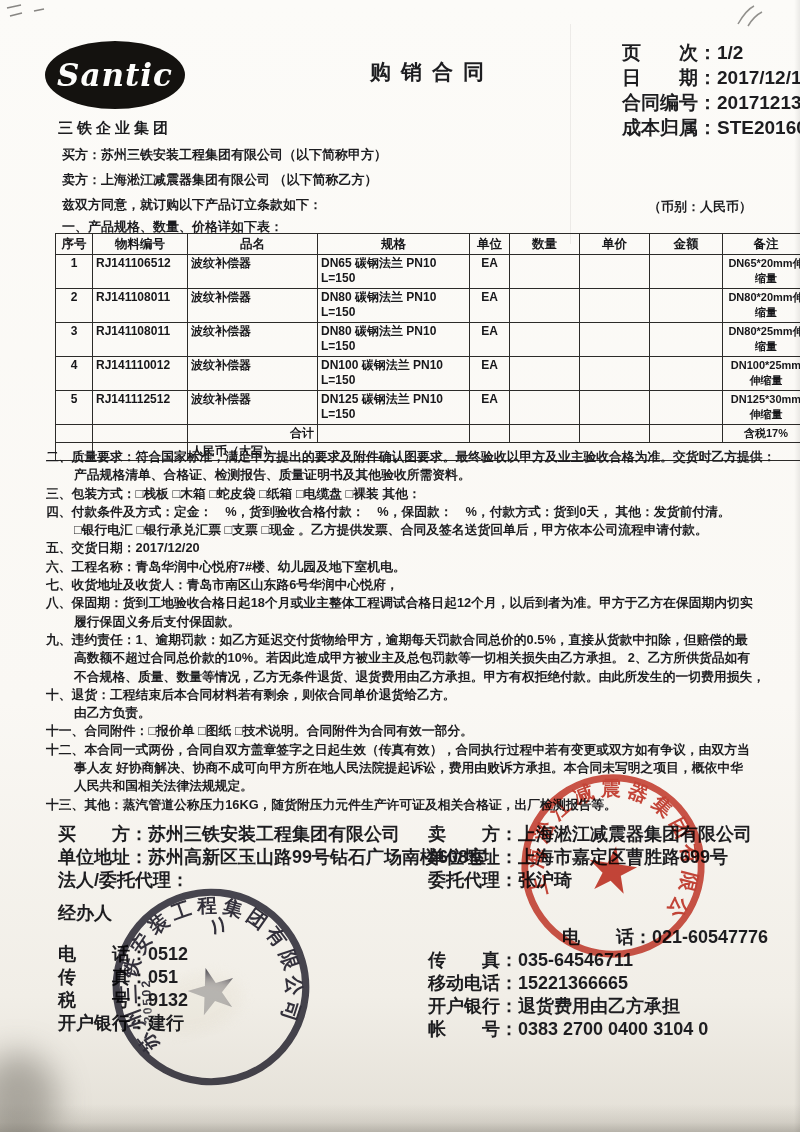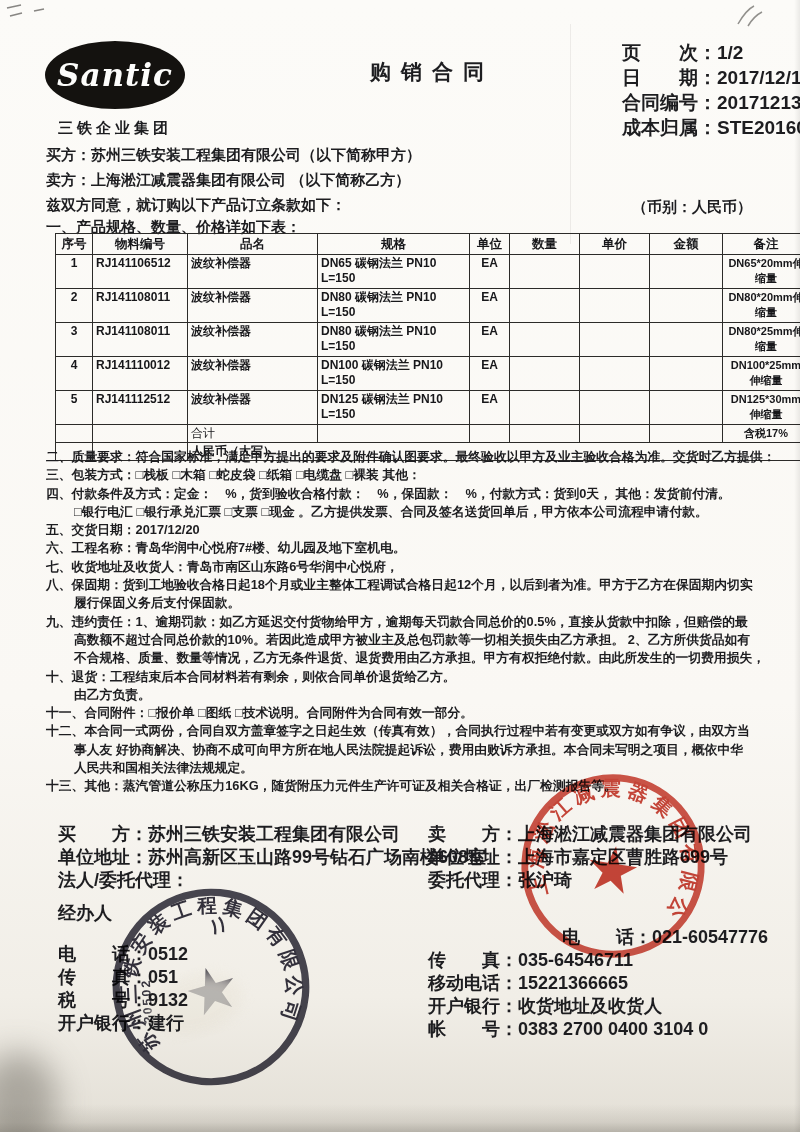--- a/index.html
+++ b/index.html
@@ -23,40 +23,40 @@
   .logo-sub { margin-top:11px; font-weight:800; font-size:15px; letter-spacing:4px; }
   .doc-title {
     position:absolute; left:0; top:58px; width:100%; text-align:center;
     font-size:21px; font-weight:800; letter-spacing:10px;margin-left:32px;
   }
   .meta { position:absolute; left:622px; top:40px; font-size:19px; }
   .meta-row { height:25px; white-space:nowrap; }
   .meta-label { font-weight:700; }
   .meta-value { font-weight:800; }
   
-  .line { position:absolute; font-size:15px; font-weight:600; white-space:nowrap; }
+  .line { position:absolute; font-size:13px; font-weight:600; white-space:nowrap;margin-left:16px; }
   #buyer-line { left:46px; top:146px; }
   #seller-line { left:46px; top:171px; }
   #agree-line { left:46px; top:196px; }
   #currency-note { left:632px; top:198px; font-weight:700; }
   #table-intro { left:46px; top:218px; }
   
   table.ptable {
     position:absolute; left:55px; top:233px; width:754px;
     border-collapse:collapse; table-layout:fixed;
     font-size:12px; font-weight:600; color:#17171a;
   }
   table.ptable th, table.ptable td { border:1.4px solid #2c2b29; padding:1px 3px; overflow:hidden; }
   table.ptable th { height:18px; font-size:12.5px; font-weight:700; padding:1px 0; }
   table.ptable td { height:31px; vertical-align:top; line-height:15px; }
   td.c { text-align:center; }
   td.open { border-top:none; border-bottom:none; }
   td.rem { font-size:11px; text-align:center; word-break:break-all; line-height:14px; vertical-align:middle; }
   tr.small-row td { height:15px; vertical-align:middle; }
-  td.total-cell { text-align:left; font-weight:400; vertical-align:middle; }
+  td.total-cell { text-align:right; font-weight:700; vertical-align:middle; }
   
   .clauses { position:absolute; left:46px; top:448px; width:724px;
     font-size:12.8px; font-weight:600; line-height:18.3px; }
   .cl { white-space:nowrap; }
   .cl.ind { padding-left:28px; }
   
   .sig-col { position:absolute; top:822px; font-size:18px; font-weight:700; }
   #sig-left { left:58px; width:340px; }
   #sig-right { left:428px; width:340px; }
   .sig-row { height:23px; white-space:nowrap; }
@@ -202,20 +202,21 @@
     <tr class="small-row">
       <td></td>
       <td></td>
       <td colspan="7">人民币（大写）</td>
     </tr>
   </tbody>
     </table>
 
   <div class="clauses">
     <div class="cl">二、质量要求：符合国家标准，满足甲方提出的要求及附件确认图要求。最终验收以甲方及业主验收合格为准。交货时乙方提供：</div>
+    <div class="cl ind">产品规格清单、合格证、检测报告、质量证明书及其他验收所需资料。</div>
     <div class="cl">三、包装方式：□栈板 □木箱 □蛇皮袋 □纸箱 □电缆盘 □裸装 其他：</div>
     <div class="cl">四、付款条件及方式：定金：　%，货到验收合格付款：　%，保固款：　%，付款方式：货到0天， 其他：发货前付清。</div>
     <div class="cl ind">□银行电汇 □银行承兑汇票 □支票 □现金 。乙方提供发票、合同及签名送货回单后，甲方依本公司流程申请付款。</div>
     <div class="cl">五、交货日期：2017/12/20</div>
     <div class="cl">六、工程名称：青岛华润中心悦府7#楼、幼儿园及地下室机电。</div>
     <div class="cl">七、收货地址及收货人：青岛市南区山东路6号华润中心悦府，</div>
     <div class="cl">八、保固期：货到工地验收合格日起18个月或业主整体工程调试合格日起12个月，以后到者为准。甲方于乙方在保固期内切实</div>
     <div class="cl ind">履行保固义务后支付保固款。</div>
     <div class="cl">九、违约责任：1、逾期罚款：如乙方延迟交付货物给甲方，逾期每天罚款合同总价的0.5%，直接从货款中扣除，但赔偿的最</div>
     <div class="cl ind">高数额不超过合同总价款的10%。若因此造成甲方被业主及总包罚款等一切相关损失由乙方承担。 2、乙方所供货品如有</div>
@@ -269,21 +270,21 @@
     <div class="sig-row gap34">
       <span>电　　话：</span><span>021-60547776</span>
     </div>
     <div class="sig-row">
       <span>传　　真：</span><span>035-64546711</span>
     </div>
     <div class="sig-row">
       <span>移动电话：</span><span>15221366665</span>
     </div>
     <div class="sig-row">
-      <span>开户银行：</span><span>收货地址及收货人</span>
+      <span>开户银行：</span><span>退货费用由乙方承担</span>
     </div>
     <div class="sig-row">
       <span>帐　　号：</span><span>0383 2700 0400 3104 0</span>
     </div>
   </div>
 
   <svg class="stamp" id="seller-stamp" width="196" height="196" viewBox="0 0 200 200">
     <defs>
       <path id="arcS" d="M 41,141 A 72,72 0 1 1 159,141" fill="none"></path>
     </defs>

